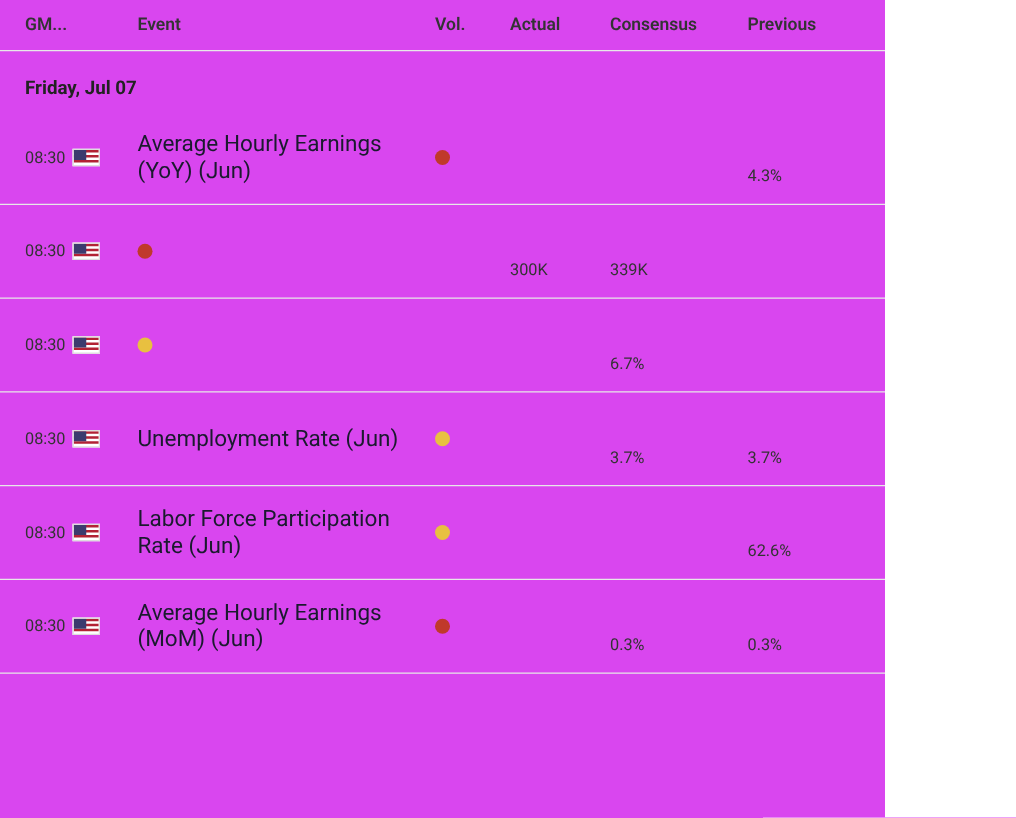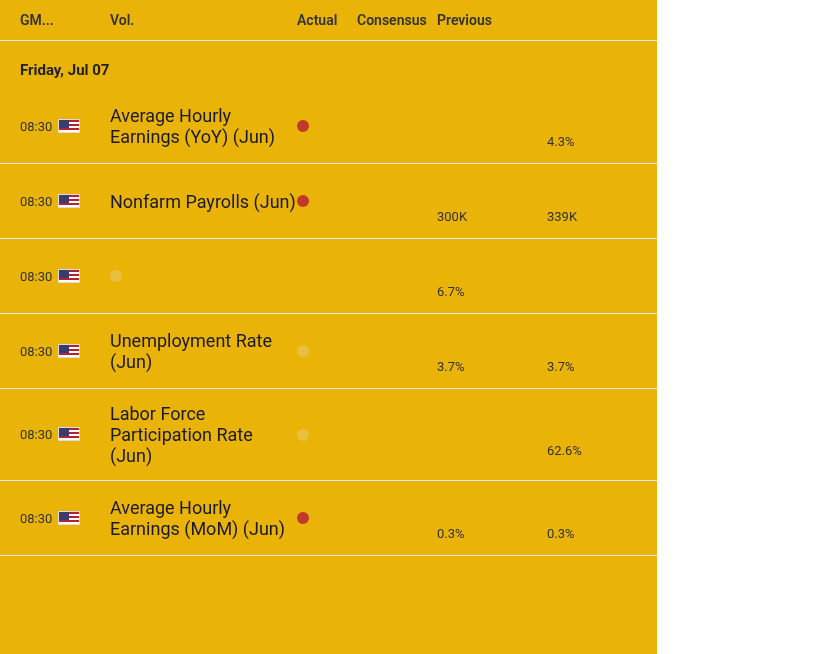--- a/index.html
+++ b/index.html
@@ -3,24 +3,24 @@
   <meta charset="utf-8">
   <style>
     * { box-sizing: border-box; margin: 0; padding: 0; }
     body {
       font-family: -apple-system, BlinkMacSystemFont, 'Segoe UI', Roboto, sans-serif;
       background: #fff;
       color: #333;
       font-size: 14px;
     }
     .container {
-      width: 657px;
+      width: 708px;
       min-height: 654px;
       padding: 0;
-      background: #eab308;
+      background: #d946ef;
     }
     .table-header {
       display: grid;
       grid-template-columns: 90px 1fr 60px 80px 110px 90px;
       padding: 12px 20px;
       border-bottom: 1px solid #e8e8e8;
       color: #333;
       font-weight: 600;
       font-size: 14px;
     }
@@ -93,20 +93,21 @@
       font-weight: 600;
     }
   </style>
 </head>
 <body>
 
 <div class="container">
 
   <div class="table-header">
     <div class="col-header">GM...</div>
+    <div class="col-header">Event</div>
     <div class="col-header">Vol.</div>
     <div class="col-header">Actual</div>
     <div class="col-header">Consensus</div>
     <div class="col-header">Previous</div>
   </div>
 
   <div id="sections-container">
       <div class="section-date">Friday, Jul 07</div>
       <div class="table-row">
         <div class="cell-time">
@@ -131,21 +132,20 @@
         <div class="cell-time">
           <span>08:30</span>
           <div class="flag flag-us">
       <div class="stripe" style="height:2px;top:0px;"></div>
       <div class="stripe" style="height:2px;top:4px;"></div>
       <div class="stripe" style="height:2px;top:8px;"></div>
       <div class="stripe" style="height:2px;top:12px;"></div>
       <div class="canton"></div>
     </div>
         </div>
-        <div class="cell-event">Nonfarm Payrolls (Jun)</div>
         <div class="cell-vol">
           <span class="dot dot-crimson"></span>
         </div>
         <div class="cell-actual"></div>
         <div class="cell-consensus">300K</div>
         <div class="cell-previous">339K</div>
       </div>
       <div class="table-row">
         <div class="cell-time">
           <span>08:30</span>

